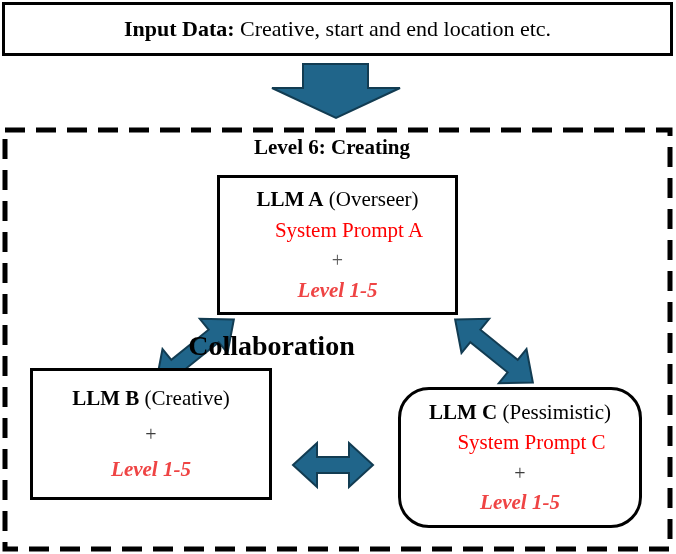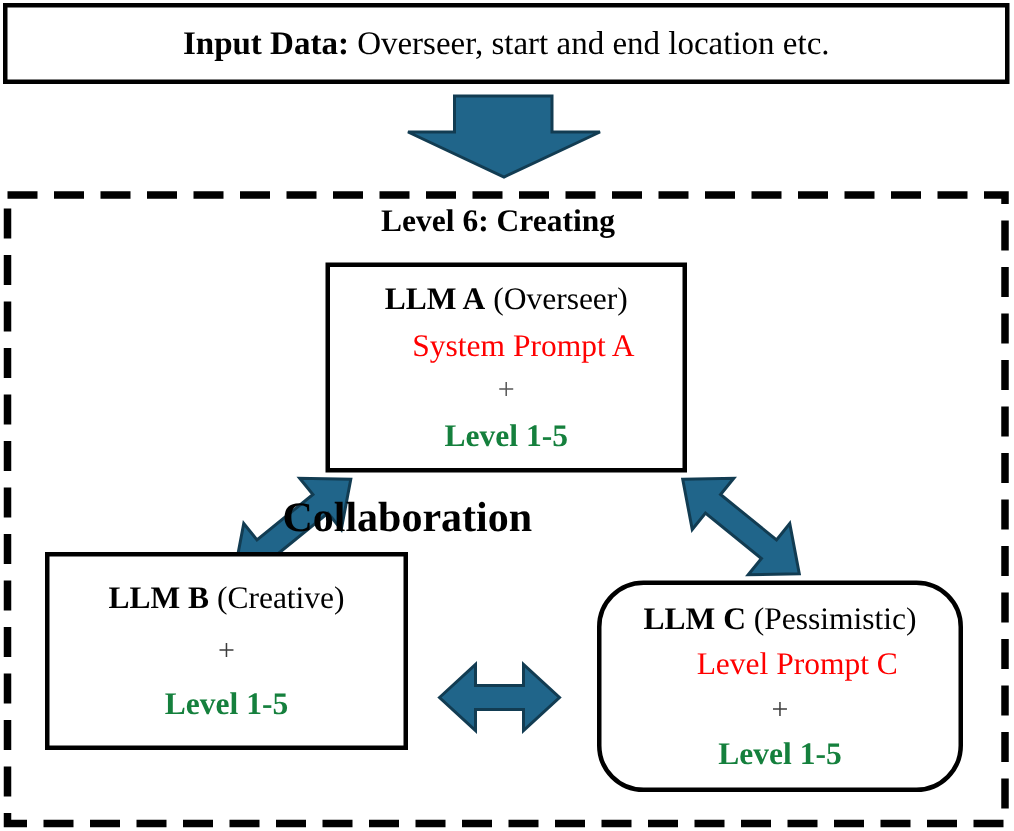--- a/index.html
+++ b/index.html
@@ -26,34 +26,34 @@
     text-align:center;font-size:21px;line-height:1.1;padding:3px 0;
   }
   #box-a{left:217px;top:175px;width:241px;height:140px;}
   #box-b{left:30px;top:368px;width:242px;height:132px;}
   #box-c{left:398px;top:387px;width:244px;height:141px;border-radius:31px;}
   .llm-title{color:#000;white-space:pre;}
   .llm-title .name{font-weight:bold;}
   .sys-prompt{color:#ff0000;margin-left:23px;}
   .plus{color:#3d3d3d;font-size:20px;}
   #box-a .plus{color:#595959;}
-  .level{color:#15803d;font-weight:bold;}
+  .level{color:#ef4444;font-weight:bold;font-style:italic;}
   #collab-label{
     position:absolute;left:0;top:330px;width:543px;text-align:center;
     font-size:28px;font-weight:bold;
   }
   .arrow-svg{position:absolute;overflow:visible;}
 </style>
 </head>
 <body>
 
 <div id="stage">
 
   <div id="input-box" class="solid-box">
-    <span class="b">Input Data:</span><span> Overseer, start and end location etc.</span>
+    <span class="b">Input Data:</span><span> Creative, start and end location etc.</span>
   </div>
 
   <svg class="arrow-svg" style="left:270px;top:62px" width="132" height="58">
     <polygon points="33,2 98,2 98,26 130,26 66,56 2,26 33,26" fill="#20658a" stroke="#123c52" stroke-width="2" stroke-linejoin="miter"></polygon>
   </svg>
 
   <svg id="dashed-svg" width="676" height="428">
     <rect x="5" y="4" width="665" height="419" fill="none" stroke="#000" stroke-width="5" stroke-dasharray="20 11"></rect>
   </svg>
 
@@ -85,18 +85,18 @@
     <div class="plus">+</div>
     <div class="level">Level 1-5</div>
   </div>
 
   <svg class="arrow-svg" style="left:293px;top:443px" width="80" height="44">
     <polygon points="0,22 24,0 24,14 56,14 56,0 80,22 56,44 56,30 24,30 24,44" fill="#20658a" stroke="#123c52" stroke-width="2" stroke-linejoin="miter"></polygon>
   </svg>
 
   <div id="box-c" class="solid-box llm-box">
     <div class="llm-title"><span class="name">LLM C</span><span> (Pessimistic)</span></div>
-    <div class="sys-prompt">Level Prompt C</div>
+    <div class="sys-prompt">System Prompt C</div>
     <div class="plus">+</div>
     <div class="level">Level 1-5</div>
   </div>
 
 </div>
 
 </body></html>

